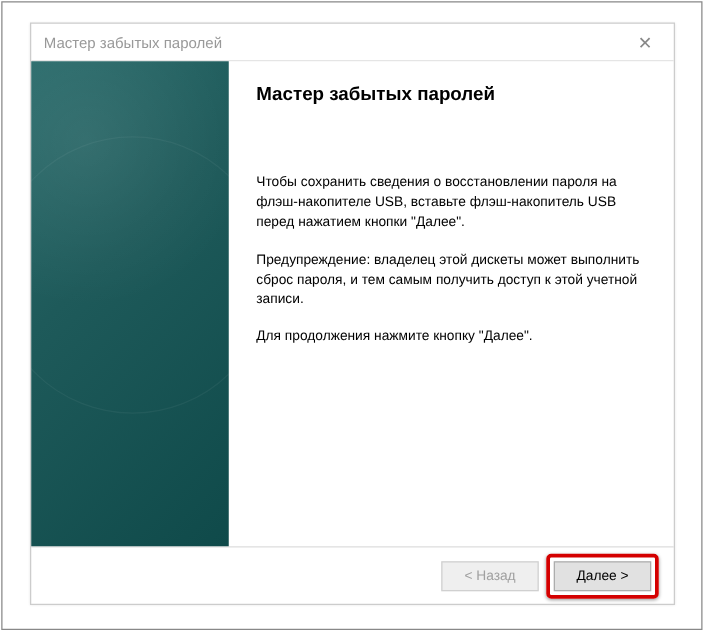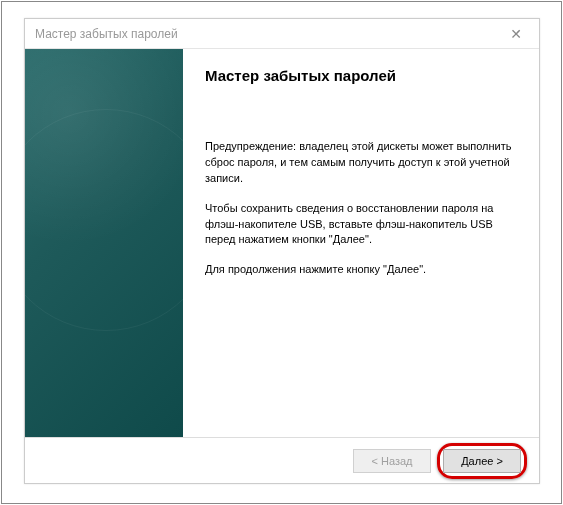--- a/index.html
+++ b/index.html
@@ -120,21 +120,21 @@
       padding: 0 12px;
     }
     .btn:disabled {
       color: #a0a0a0;
       cursor: default;
       background: #efefef;
       border-color: #d0d0d0;
     }
     .highlight-box {
       border: 3px solid #d40000;
-      border-radius: 15px;
+      border-radius: 4px;
       padding: 3px;
       box-shadow: 0 1px 3px rgba(0,0,0,0.4);
       display: inline-flex;
     }
     .highlight-box .btn {
       background: #e1e1e1;
     }
   </style>
 </head>
 <body>
@@ -143,22 +143,22 @@
   <div class="window">
     <div class="titlebar">
       <span class="titlebar-text">Мастер забытых паролей</span>
       <div class="close-btn">✕</div>
     </div>
     <div class="content">
       <div class="sidebar"></div>
       <div class="main">
         <h1>Мастер забытых паролей</h1>
         <div class="gap"></div>
+        <div class="para">Чтобы сохранить сведения о восстановлении пароля на флэш-накопителе USB, вставьте флэш-накопитель USB перед нажатием кнопки "Далее".</div>
         <div class="para">Предупреждение: владелец этой дискеты может выполнить сброс пароля, и тем самым получить доступ к этой учетной записи.</div>
-        <div class="para">Чтобы сохранить сведения о восстановлении пароля на флэш-накопителе USB, вставьте флэш-накопитель USB перед нажатием кнопки "Далее".</div>
         <div class="para">Для продолжения нажмите кнопку "Далее".</div>
       </div>
     </div>
     <div class="footer">
       <button class="btn" disabled="">&lt; Назад</button>
       <span class="highlight-box">
         <button class="btn">Далее &gt;</button>
       </span>
     </div>
   </div>

